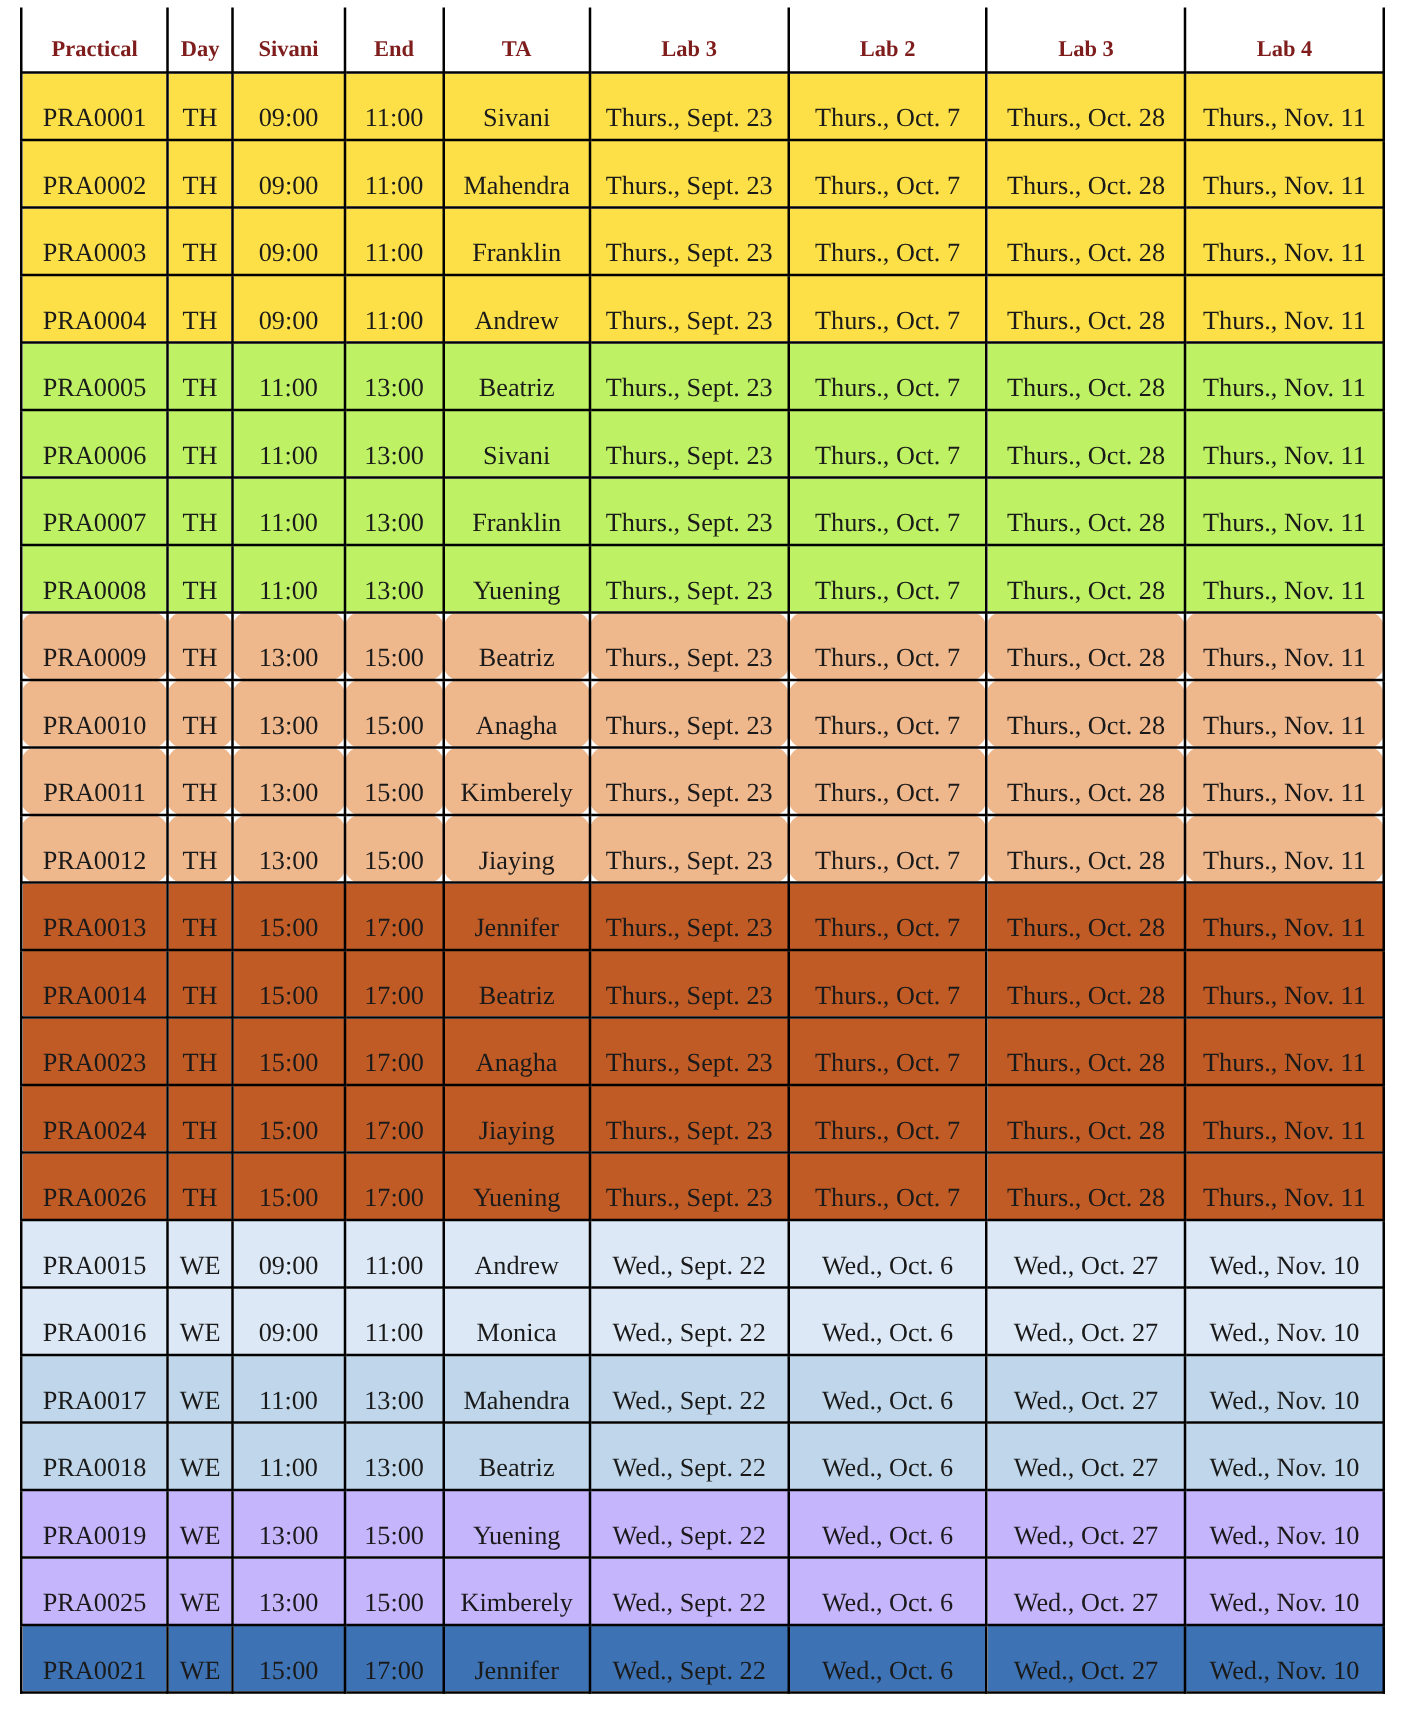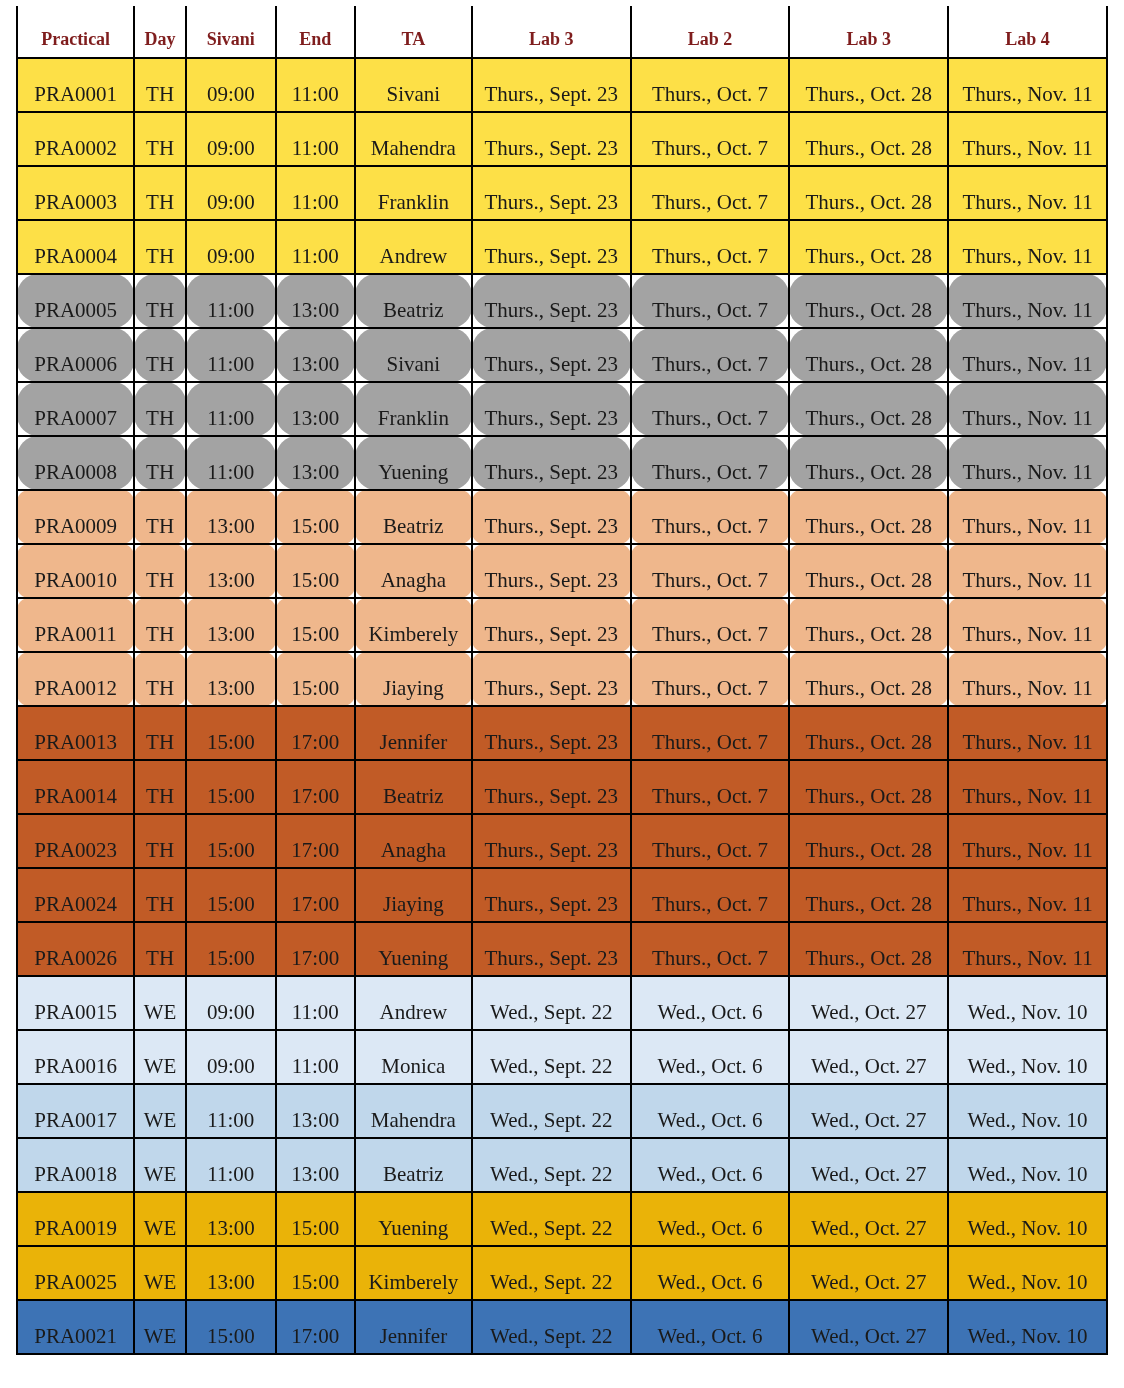--- a/index.html
+++ b/index.html
@@ -52,27 +52,27 @@
 
   #schedule-table tbody td {
     font-size: 21px;
     font-weight: normal;
     color: #1a1a1a;
     height: 48px;
   }
 
   
   tr.tier-o1 td { background: #fde047; }
-  tr.tier-o2 td { background: #a3a3a3; border-radius: 21px; }
+  tr.tier-o2 td { background: #bef264; }
   tr.tier-o3 td { background: #efb78c; border-radius: 12px; }
   tr.tier-o4 td { background: #c15b26; color: #ffffff; font-weight: bold; margin-top: 36px; }
 
   tr.tier-b1 td { background: #dce8f5; }
   tr.tier-b2 td { background: #c0d7eb; }
-  tr.tier-b3 td { background: #eab308; }
+  tr.tier-b3 td { background: #c4b5fd; }
   tr.tier-b4 td { background: #3d73b5; color: #ffffff; font-weight: bold; }
 
   tr.tier-o4 td, tr.tier-b4 td { border-color: #000000; }
 </style>
 </head>
 <body>
 
 <table id="schedule-table">
   <colgroup>
     <col class="c-practical">

